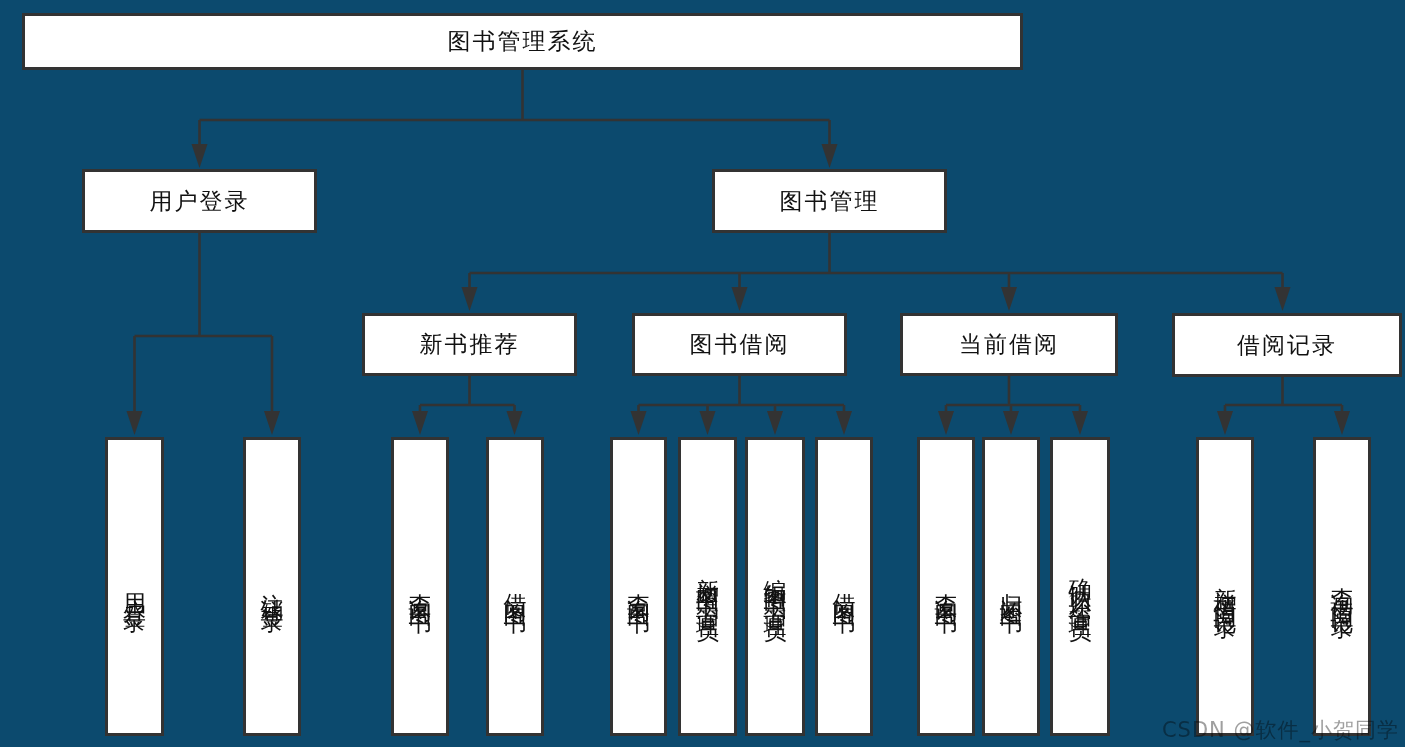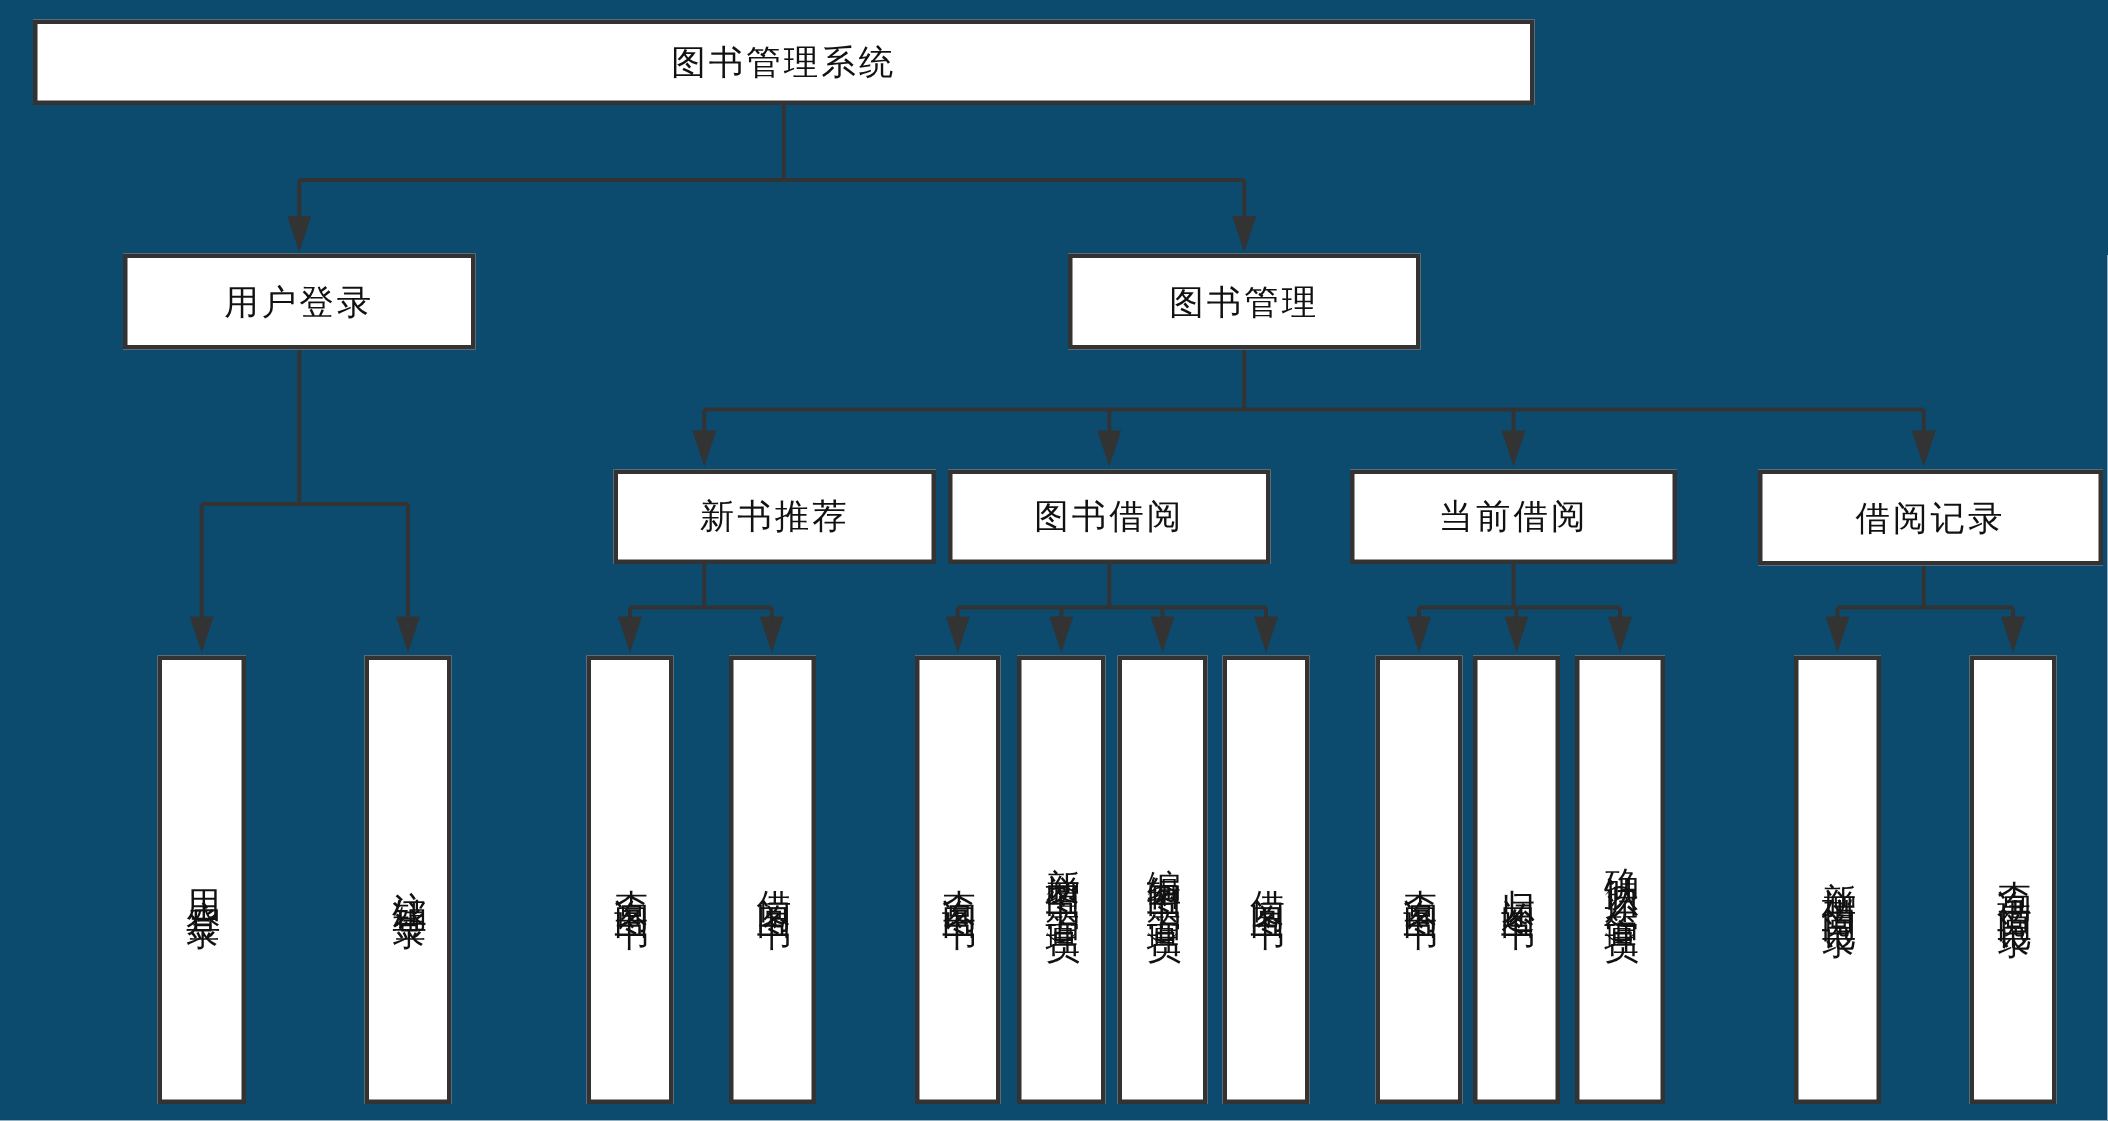--- a/index.html
+++ b/index.html
@@ -102,21 +102,21 @@
     <span>图书管理系统</span>
   </div>
 
   <div class="box hbox" style="left:82px;top:169px;width:235px;height:64px;">
     <span>用户登录</span>
   </div>
   <div class="box hbox" style="left:712px;top:169px;width:235px;height:64px;">
     <span>图书管理</span>
   </div>
 
-  <div class="box hbox" style="left:362px;top:313px;width:215px;height:63px;margin-left:47px;">
+  <div class="box hbox" style="left:362px;top:313px;width:215px;height:63px;">
     <span>新书推荐</span>
   </div>
   <div class="box hbox" style="left:632px;top:313px;width:215px;height:63px;">
     <span>图书借阅</span>
   </div>
   <div class="box hbox" style="left:900px;top:313px;width:218px;height:63px;text-align:right;">
     <span>当前借阅</span>
   </div>
   <div class="box hbox" style="left:1172px;top:313px;width:230px;height:64px;">
     <span>借阅记录</span>
@@ -159,14 +159,15 @@
     <span class="vtext">确认归还（管理员）</span>
   </div>
 
   <div class="box vbox" style="left:1196px;top:437px;width:58px;height:299px;">
     <span class="vtext">新增借阅记录</span>
   </div>
   <div class="box vbox" style="left:1313px;top:437px;width:58px;height:299px;">
     <span class="vtext">查询借阅记录</span>
   </div>
 
+  <div class="watermark">CSDN @软件_小贺同学</div>
 
 </div>
 
 </body></html>

